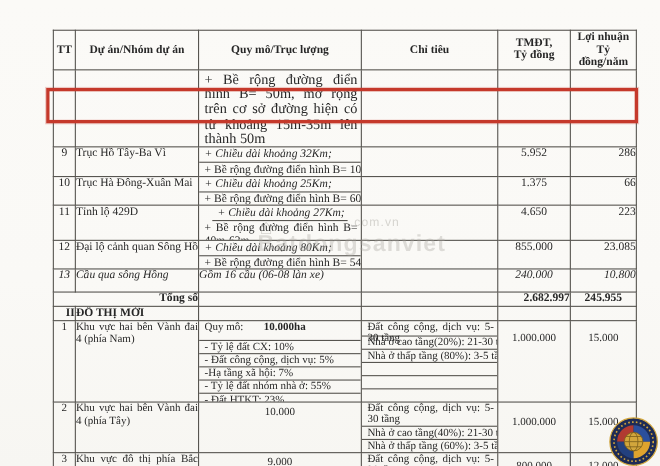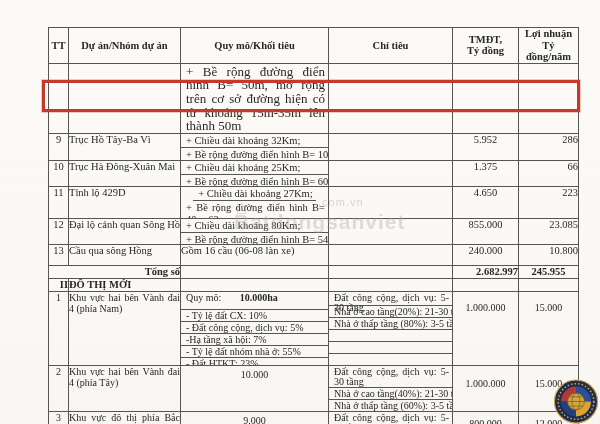--- a/index.html
+++ b/index.html
@@ -23,40 +23,40 @@
     padding:0;vertical-align:top;overflow:hidden;
   }
   th{font-weight:bold;text-align:center;vertical-align:middle !important;font-size:10.5px;line-height:1.1;}
   td.tt{text-align:center;padding-top:2px;}
   td.name{padding:2px 2px 0 5px;}
   td.name .nw{white-space:nowrap;}
   .vwrap{display:flex;flex-direction:column;height:100%;}
   .sub{padding:1px 3px 0 5px;border-bottom:1px solid #575550;text-align:justify;}
   .sub:last-child{border-bottom:0;flex:1;}
   .sub.nw{white-space:nowrap;text-align:left;}
-  .s1sub1{flex:0 0 12px;}
+  .s1sub1{flex:0 0 12px;font-style:italic;}
   td.scale-single{padding:2px 3px 0 5px;}
   td.num{text-align:center;vertical-align:middle;}
   td.profit{text-align:right;vertical-align:middle;padding-left:4px;}
   td.bold, .b{font-weight:bold;margin-left:16px;}
   tr.r-total td{font-weight:bold;vertical-align:middle;}
   td.total-label{text-align:right;}
   td.total-tmdt{text-align:right;padding-right:6px;}
   td.total-profit{text-align:center;}
   tr.r-sec2 td{font-weight:bold;vertical-align:middle;}
   tr.r-sec2 td.tt{padding-top:0;text-align:right;}
   tr.s2 {font-size:10px;}
   tr.s2 .sub{line-height:10px;min-height:10px;padding-top:1px;}
   tr.s2 td.name{text-align:justify;}
   .q-first{flex:0 0 16px;}
   td.num-top{text-align:center;vertical-align:top;}
   .carry{padding:1px 3px 0 5px;text-align:justify;font-size:13px;line-height:1.05;}
   tr.r-head{height:23px;} tr.r-carry{height:33px;}
   tr.r9{height:27px;} tr.r10{height:26px;} tr.r11{height:32px;} tr.r12{height:26px;padding-left:45px;}
-  tr.r13{height:21px;} tr.r14{height:21px;}
+  tr.r13{height:21px;font-style:italic;} tr.r14{height:21px;}
   tr.r-total{height:13px;} tr.r-sec2{height:13px;}
   tr.r21{height:74px;} tr.r22{height:46px;} tr.r23{height:24px;}
   .r9 .vwrap{height:26px;} .r10 .vwrap{height:25px;} .r11 .vwrap{height:31px;align-items:center;} .r12 .vwrap{height:25px;}
   .r21 .vwrap{height:73px;} .r22 .vwrap{height:45px;} .r23 .vwrap{height:23px;}
   .highlight-box{
     position:absolute;left:42px;top:80px;width:532px;height:26px;
     border:3px solid #c5392b;z-index:5;pointer-events:none;
     box-shadow:0 0 0 1px rgba(197,57,43,.25);
   }
   .watermark{
@@ -80,21 +80,21 @@
         <col style="width:148px">
       <col style="width:124px">
         <col style="width:66px">
         <col style="width:60px">
     </colgroup>
 
     <tbody>
         <tr class="r-head">
       <th>TT</th>
       <th>Dự án/Nhóm dự án</th>
-      <th>Quy mô/Khối tiêu</th>
+      <th>Quy mô/Trục lượng</th>
       <th>Chỉ tiêu</th>
       <th>
         <div>TMĐT,</div>
         <div>Tỷ đồng</div>
       </th>
       <th>
         <div>Lợi nhuận</div>
         <div>Tỷ đồng/năm</div>
       </th>
     </tr>

